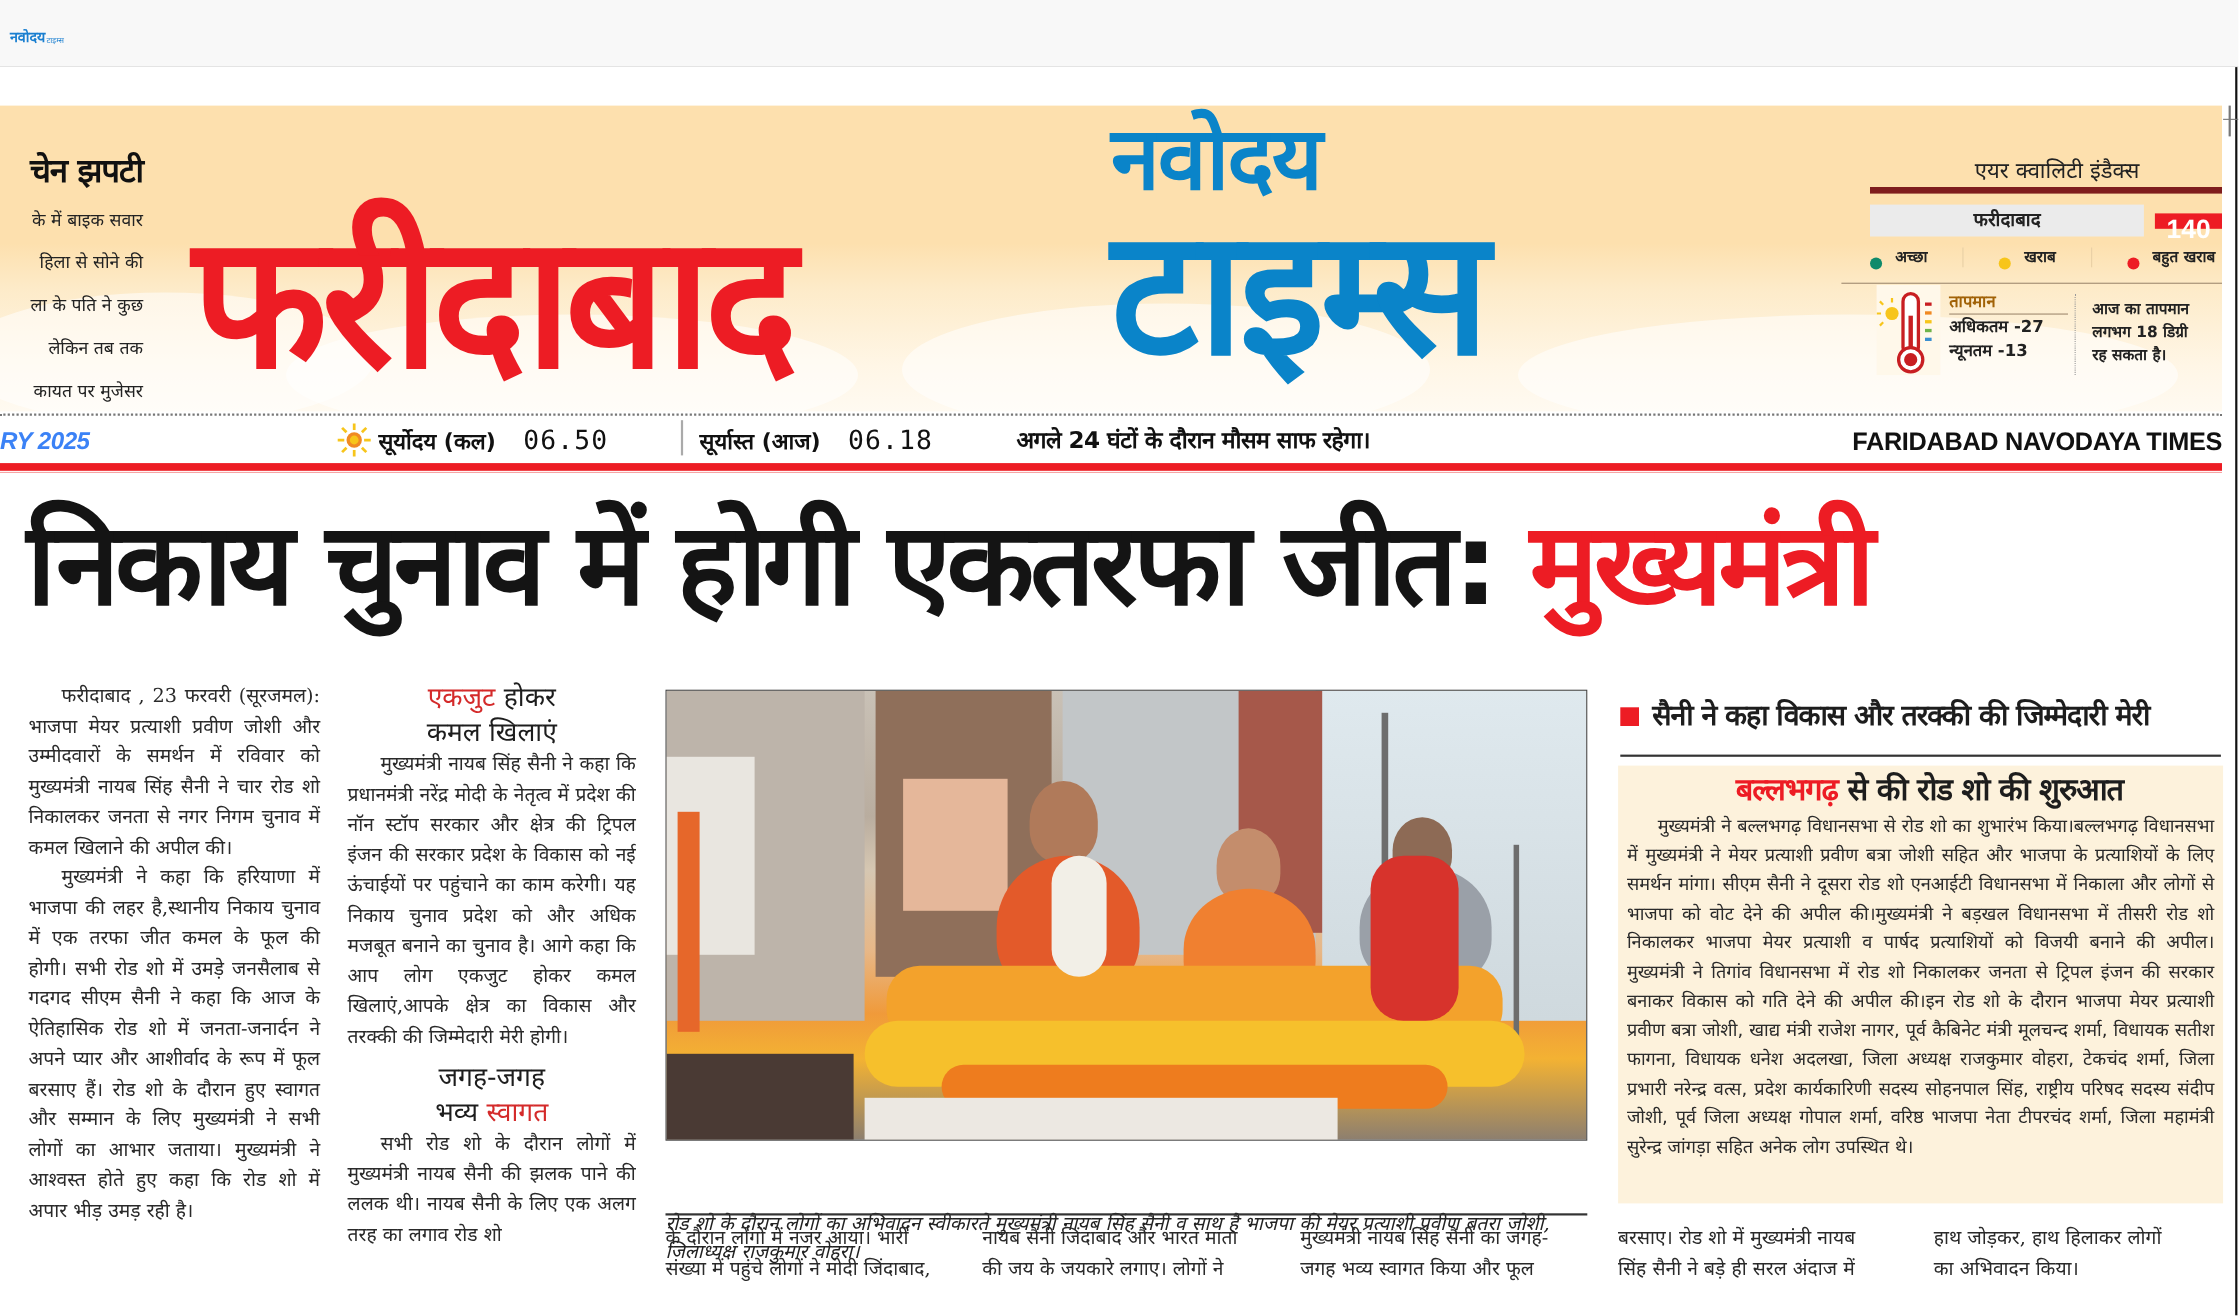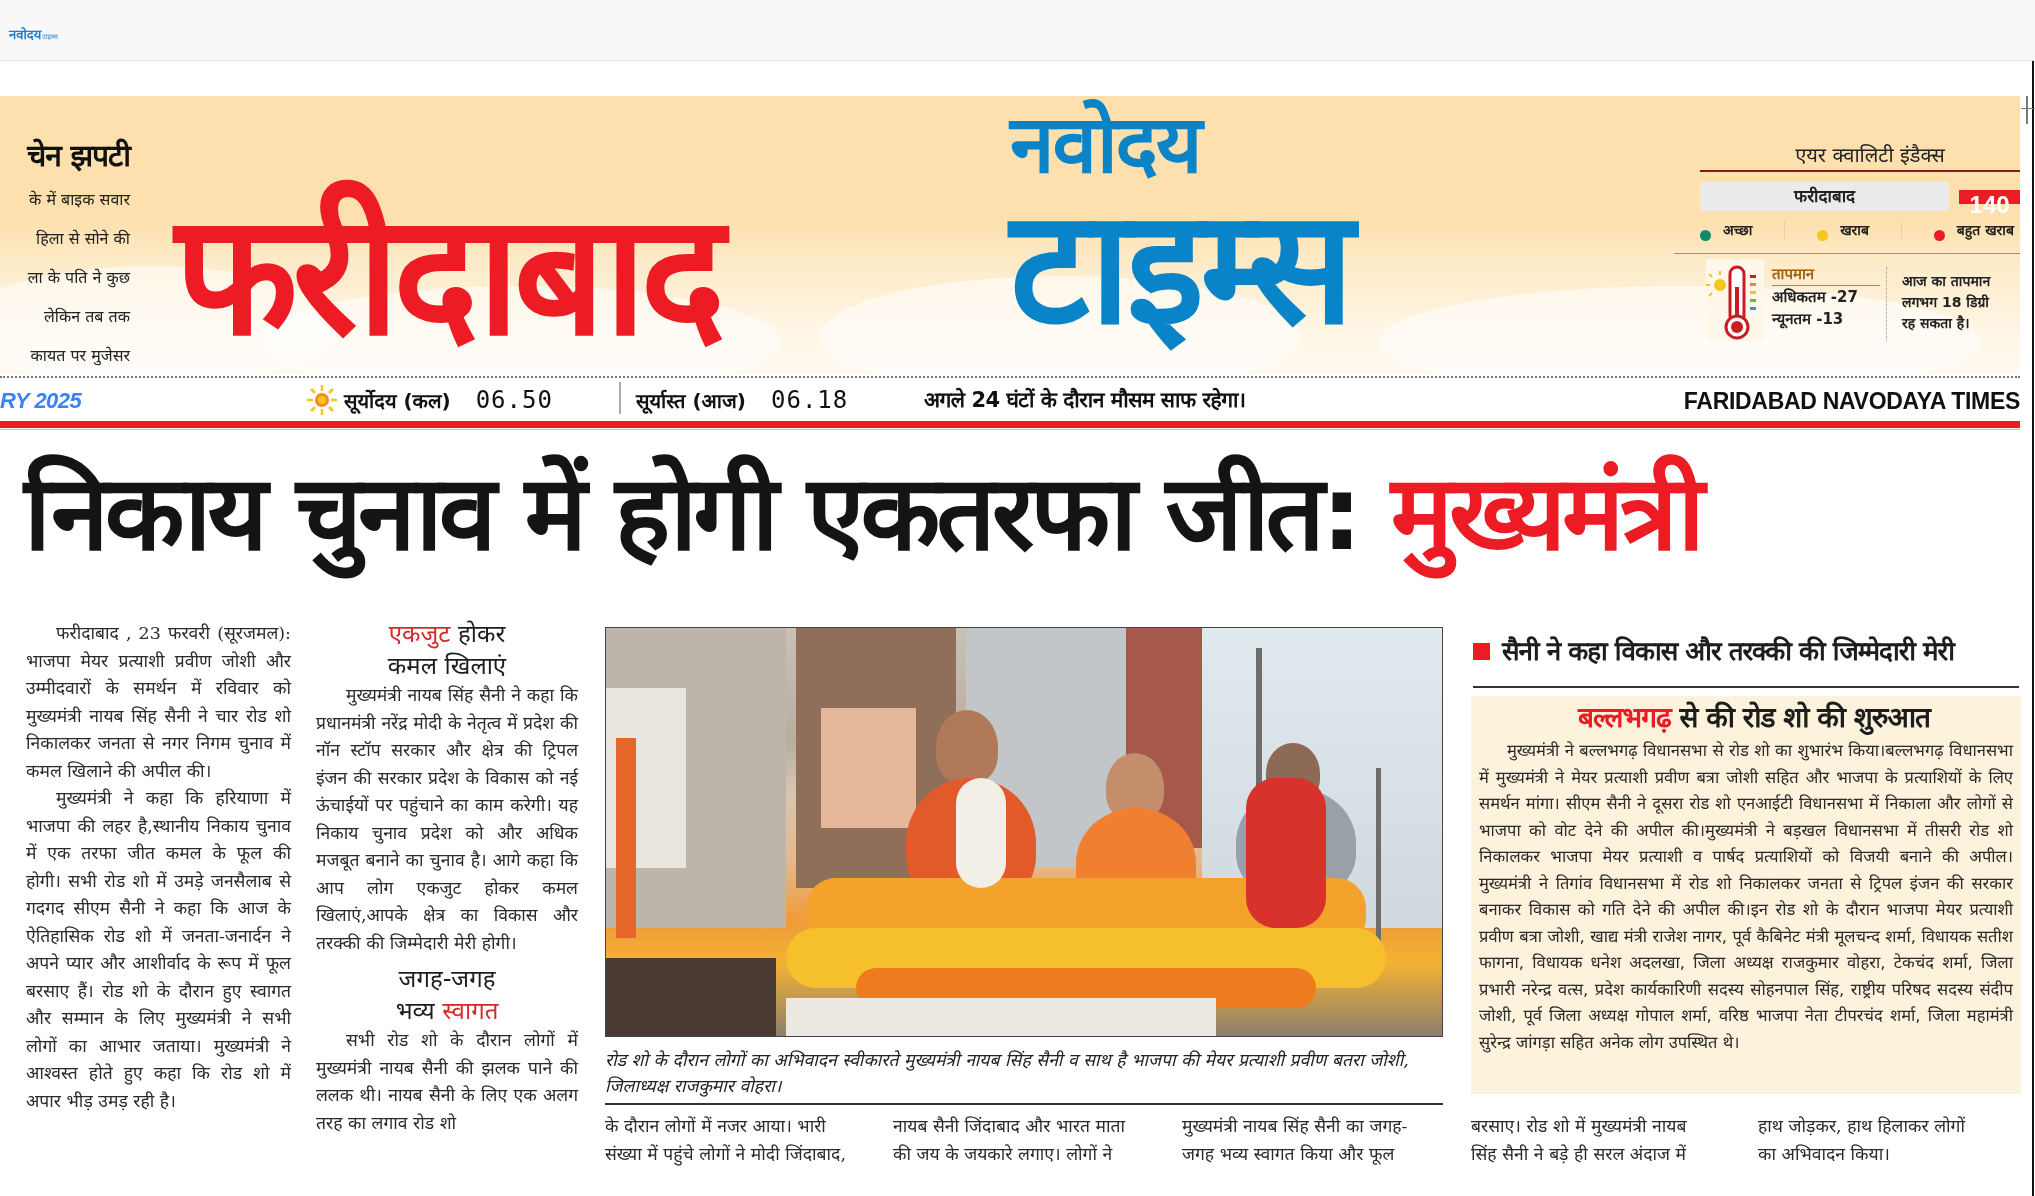--- a/index.html
+++ b/index.html
@@ -30,21 +30,21 @@
 
   .brand-city { position: absolute; left: 175px; top: 190px; font-family: "DejaVu Sans", sans-serif; font-weight: bold;
     font-size: 168px; line-height: 170px; color: #ed1c24; letter-spacing: -6px; transform: scaleX(0.95); transform-origin: left top; white-space: nowrap; }
   .brand-small { position: absolute; left: 1010px; top: 100px; font-family: "DejaVu Sans", sans-serif; font-weight: bold;
     font-size: 80px; line-height: 90px; color: #0a84c9; letter-spacing: -2px; white-space: nowrap; }
   .brand-main { position: absolute; left: 1010px; top: 185px; font-family: "DejaVu Sans", sans-serif; font-weight: bold;
     font-size: 158px; line-height: 165px; color: #0a84c9; letter-spacing: -4px; white-space: nowrap; }
 
   
   .aqi { position: absolute; left: 1700px; top: 140px; width: 320px; }
-  .aqi .aqi-title { text-align: center; font-family: "DejaVu Sans", sans-serif; font-size: 20px; line-height: 30px; color: #222; padding-left: 20px; border-bottom: 2px solid #7f1d1d; }
+  .aqi .aqi-title { text-align: center; font-family: "DejaVu Sans", sans-serif; font-size: 20px; line-height: 30px; color: #222; padding-left: 20px; border-bottom: 6px solid #7f1d1d; }
   .aqi .aqi-row { display: flex; align-items: center; margin-top: 10px; }
   .aqi .aqi-city { width: 254px; height: 29px; background: #ebebeb; font-family: "DejaVu Sans", sans-serif; font-weight: bold; font-size: 17px; line-height: 29px; text-align: center; color: #222; }
   .aqi .aqi-val { width: 62px; height: 14px; margin-left: 10px; background: #ed1c24; color: #fff; font-family: "Liberation Sans", sans-serif; font-weight: bold; font-size: 24px; line-height: 29px; text-align: center; }
   .aqi .legend { display: flex; justify-content: space-between; align-items: center; margin-top: 8px; font-family: "DejaVu Sans", sans-serif; font-weight: bold; font-size: 14px; line-height: 22px; color: #222; padding-right: 6px; }
   .aqi .legend .li { display: flex; align-items: flex-end; }
   .aqi .legend .dot { width: 11px; height: 11px; border-radius: 50%; display: inline-block; margin-right: 12px; }
   .aqi .legend .sep { width: 1px; height: 18px; background: #e8cfa5; }
   .aqi .divider { height: 1px; background: #a08a70; margin-top: 12px; margin-left: -26px; }
 
   .temp { position: absolute; left: 1706px; top: 259px; width: 314px; height: 82px; }
@@ -80,21 +80,21 @@
   .col2 { left: 316px; top: 618px; width: 262px; }
   .subhead { font-family: "DejaVu Sans", sans-serif; font-size: 24px; line-height: 32px; text-align: center; color: #1d1d1d; text-indent: 0; }
   .subhead .red { color: #d42a2a; }
 
   .photo { position: absolute; left: 605px; top: 627px; width: 838px; height: 410px; border: 1px solid #444; overflow: hidden;
     background: linear-gradient(180deg, #c9c1b6 0%, #b9ad9f 28%, #d6c7b2 40%, #e7b787 58%, #f09a3a 72%, #f3b233 82%, #8d7f6f 100%); }
   .photo .sky { position: absolute; right: 0; top: 0; width: 240px; height: 300px; background: linear-gradient(180deg,#dfe9ee,#cfd9de); }
   .photo .bldg { position: absolute; background: #a89d91; }
   .photo .person { position: absolute; border-radius: 50% 50% 40% 40%; }
   .photo .garland { position: absolute; border-radius: 30px; }
-  .caption { position: absolute; left: 605px; top: 1047px; width: 840px; font-family: "DejaVu Serif", serif; font-style: italic; font-size: 17.5px; line-height: 26px; color: #222; }
+  .caption { position: absolute; left: 605px; top: 1100px; width: 840px; font-family: "DejaVu Serif", serif; font-style: italic; font-size: 17.5px; line-height: 26px; color: #222; }
   .caption-rule { position: absolute; left: 605px; top: 1103px; width: 838px; height: 2px; background: #333; }
   .bcol { position: absolute; top: 1112px; font-family: "DejaVu Serif", serif; font-size: 17.5px; line-height: 28px; color: #2a2a2a; white-space: nowrap; }
   .bcol-a { left: 605px; }
   .bcol-b { left: 893px; }
   .bcol-c { left: 1182px; }
 
   
   .rhead { position: absolute; left: 1473px; top: 633px; display: flex; align-items: center; white-space: nowrap; }
   .rhead .sq { width: 17px; height: 17px; background: #ed1c24; margin-right: 12px; }
   .rhead .txt { font-family: "DejaVu Sans", sans-serif; font-weight: bold; font-size: 26px; line-height: 36px; color: #1d1d1d; letter-spacing: -1px; }

